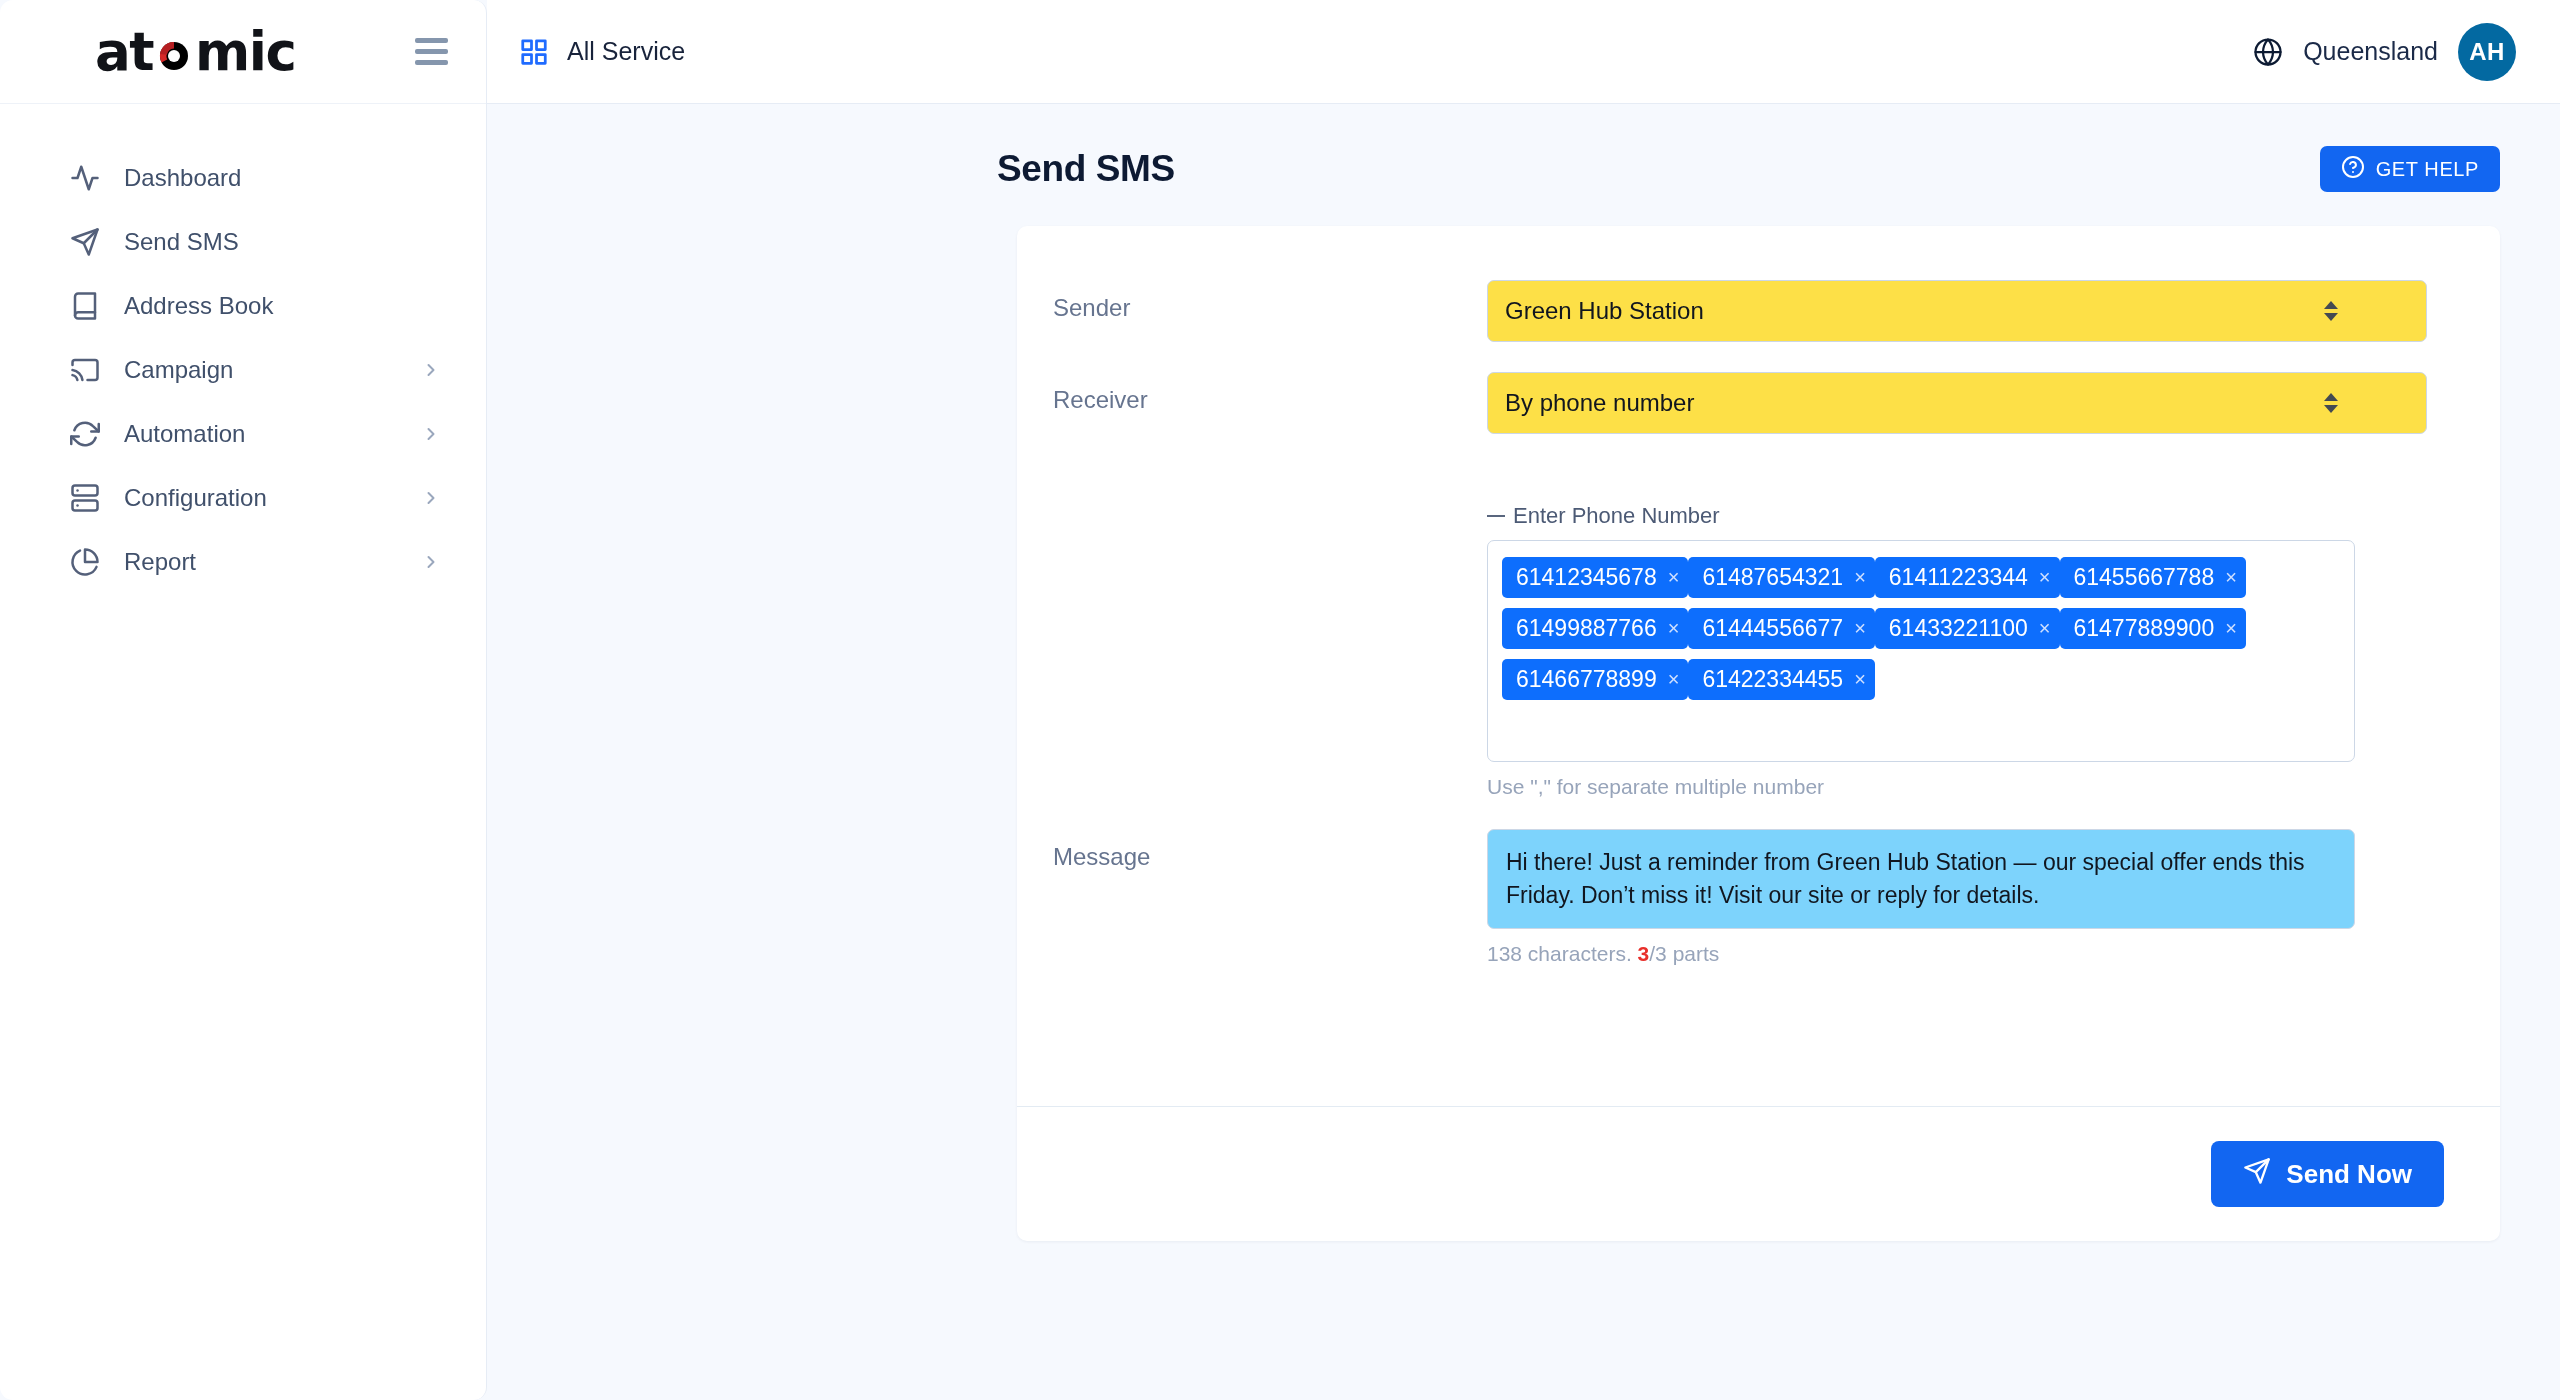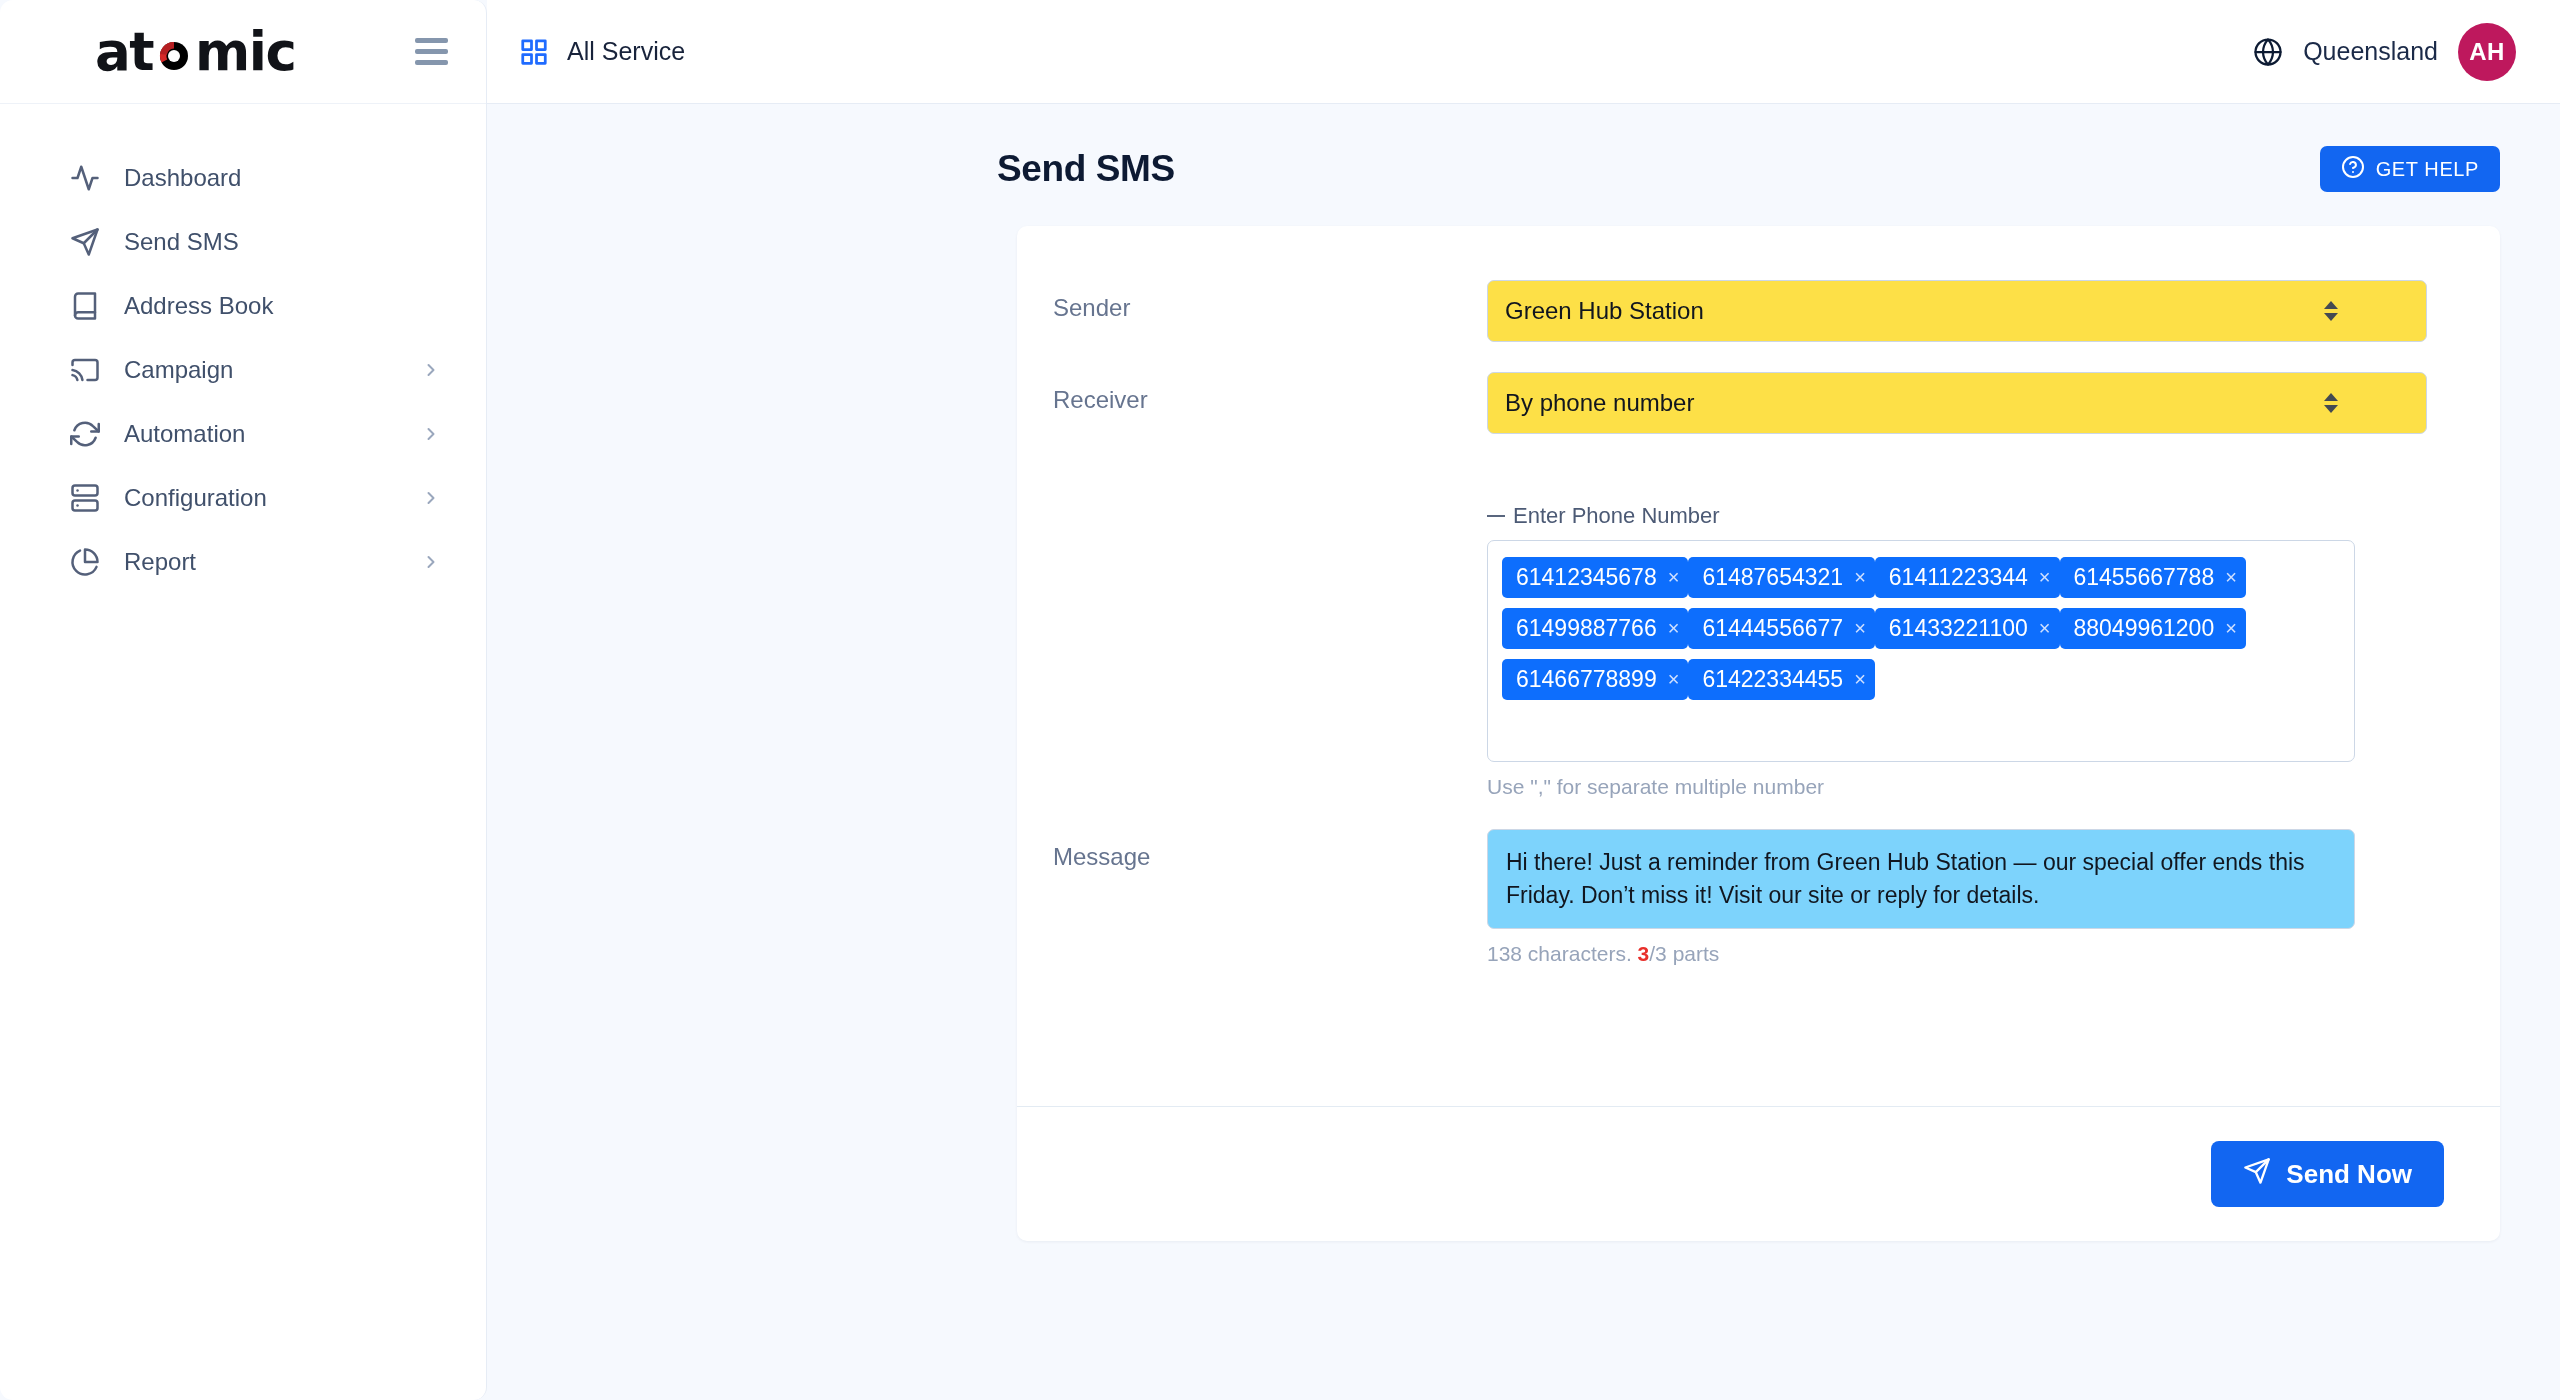--- a/index.html
+++ b/index.html
@@ -74,21 +74,21 @@
   .topbar-left { display: flex; align-items: center; gap: 18px; cursor: pointer; }
   .grid-icon { width: 30px; height: 30px; color: #1f6bff; }
   .grid-icon svg { width: 30px; height: 30px; display: block; }
   .allservice { font-size: 25px; color: #18233b; }
   .topbar-right { margin-left: auto; display: flex; align-items: center; gap: 20px; }
   .globe-icon { width: 30px; height: 30px; color: #0d1b33; }
   .globe-icon svg { width: 30px; height: 30px; display: block; }
   .region { font-size: 25px; color: #1b2a48; }
   .avatar {
     width: 58px; height: 58px; border-radius: 50%;
-    background: #be185d; color: #ffffff;
+    background: #0369a1; color: #ffffff;
     display: flex; align-items: center; justify-content: center;
     font-size: 24px; font-weight: 700; letter-spacing: .5px;
     cursor: pointer;
     text-align: center;
   }
 
   .content { flex: 1 1 auto; padding: 0 56px 0 20px; overflow: hidden; }
 
   .page-head {
     display: flex; align-items: center;
@@ -431,21 +431,21 @@
                   </span>
                   <span class="tag">
                     <span>61444556677</span>
                     <span class="x">×</span>
                   </span>
                   <span class="tag">
                     <span>61433221100</span>
                     <span class="x">×</span>
                   </span>
                   <span class="tag">
-                    <span>88049961200</span>
+                    <span>61477889900</span>
                     <span class="x">×</span>
                   </span>
                   <span class="tag">
                     <span>61466778899</span>
                     <span class="x">×</span>
                   </span>
                   <span class="tag">
                     <span>61422334455</span>
                     <span class="x">×</span>
                   </span>

